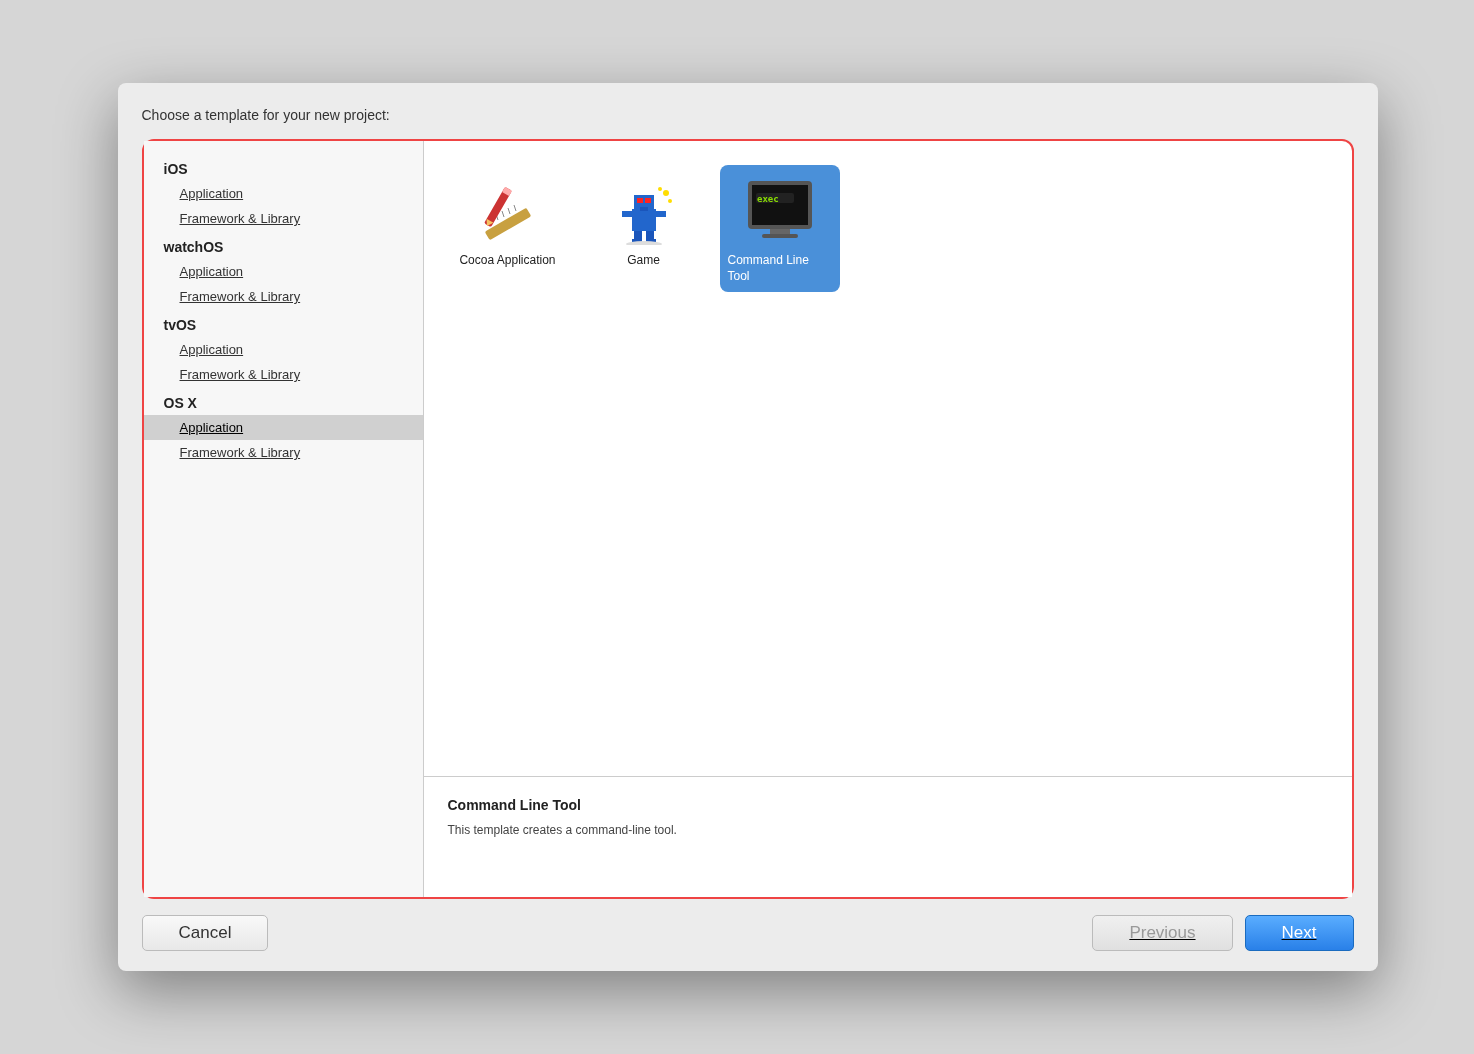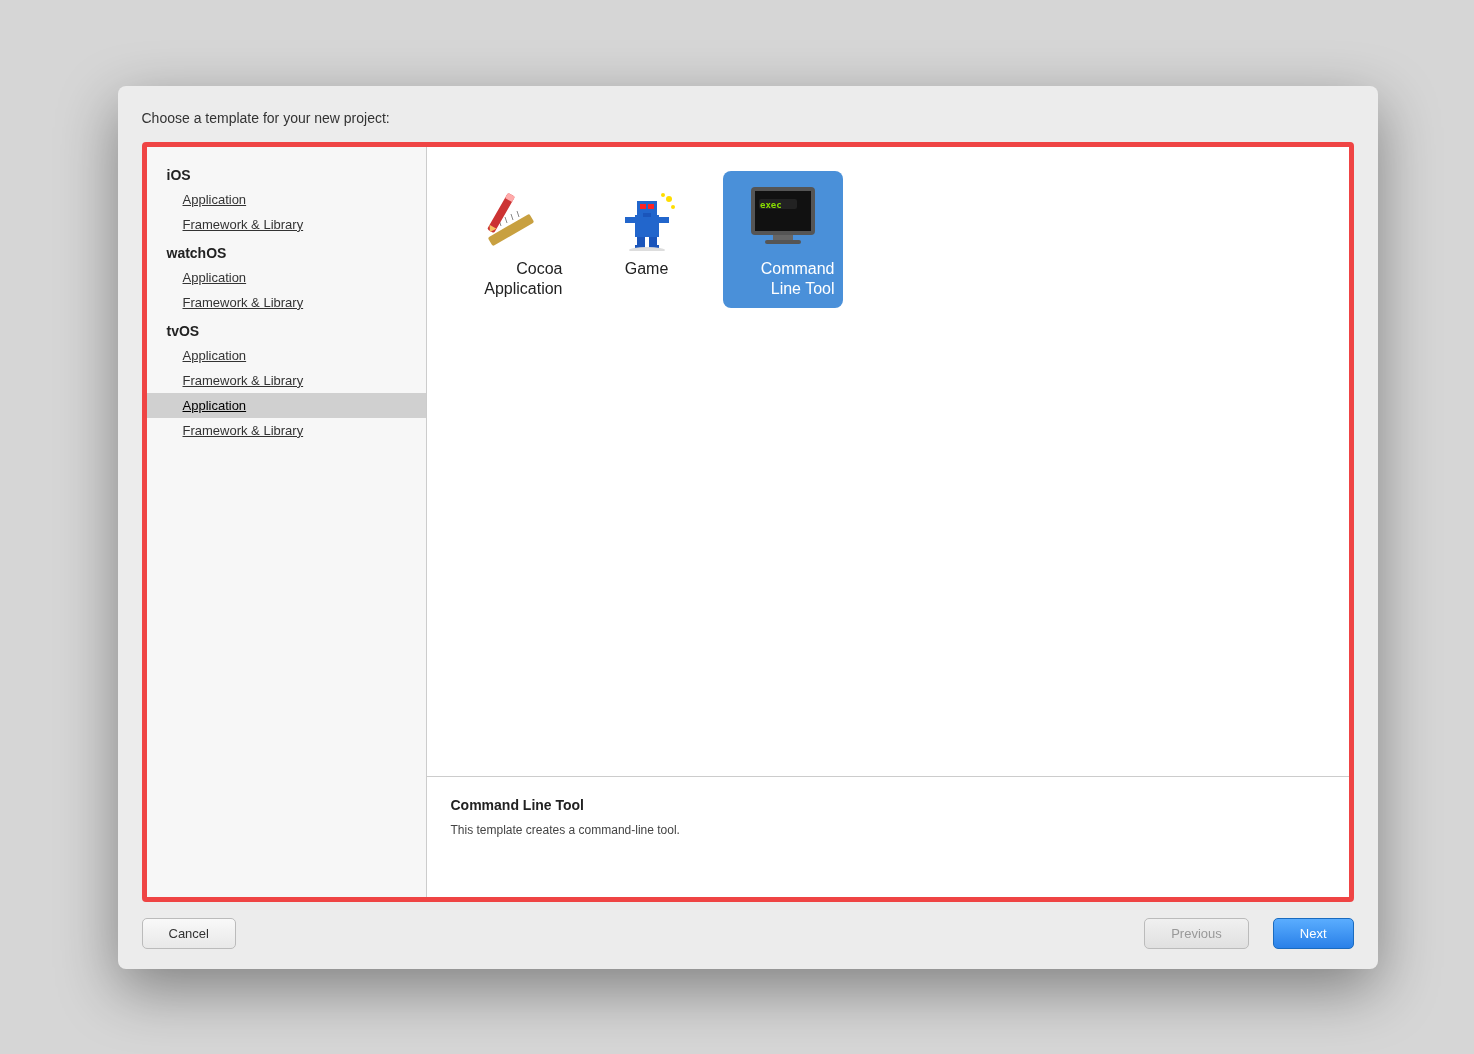--- a/index.html
+++ b/index.html
@@ -24,23 +24,23 @@
       margin-left: 21px;
     }
     .dialog-title {
       font-size: 14px;
       color: #333;
       margin-bottom: 16px;
       font-weight: 400;
     }
     .main-panel {
       display: flex;
-      border: 5px solid #ef4444;
+      border: 2px solid #ef4444;
       background: #fff;
-      border-radius: 4px;
+      border-radius: 12px;
       flex: 1;
       min-height: 760px;
     }
     .sidebar {
       width: 280px;
       border-right: 1px solid #ccc;
       background: #f7f7f7;
       flex-shrink: 0;
       padding: 12px 0;
     }
@@ -93,23 +93,23 @@
     }
     .template-icon {
       width: 72px;
       height: 72px;
       margin-bottom: 8px;
       display: flex;
       align-items: flex-end;
       justify-content: center;
     }
     .template-label {
-      font-size: 16px;
+      font-size: 12px;
       color: #222;
-      text-align: right;
+      text-align: left;
       line-height: 1.3;
     }
     .description-area {
       padding: 20px 24px;
       min-height: 120px;
       background: #fff;
     }
     .description-title {
       font-size: 14px;
       font-weight: 600;
@@ -121,22 +121,22 @@
       color: #444;
       line-height: 1.5;
     }
     .footer {
       display: flex;
       justify-content: space-between;
       align-items: center;
       margin-top: 16px;
     }
     .btn {
-      padding: 7px 26px;
-      font-size: 13px;
+      padding: 7px 36px;
+      font-size: 17px;
       border-radius: 5px;
       border: 1px solid #bbb;
       cursor: pointer;
       background: linear-gradient(to bottom, #f9f9f9, #e8e8e8);
       color: #333;
       font-family: inherit;
     }
     .btn-primary {
       background: linear-gradient(to bottom, #5aadff, #2980e8);
       color: #fff;
@@ -162,20 +162,21 @@
       <div class="sidebar-item">Framework &amp; Library</div>
 
       <div class="sidebar-category">watchOS</div>
       <div class="sidebar-item">Application</div>
       <div class="sidebar-item">Framework &amp; Library</div>
 
       <div class="sidebar-category">tvOS</div>
       <div class="sidebar-item">Application</div>
       <div class="sidebar-item">Framework &amp; Library</div>
 
+      <div class="sidebar-category">OS X</div>
       <div class="sidebar-item selected">Application</div>
       <div class="sidebar-item">Framework &amp; Library</div>
 
     </div>
 
     <div class="content-area">
       <div class="templates-grid">
 
         <div class="template-item">
           <div class="template-icon">
@@ -253,18 +254,18 @@
 
       <div class="description-area">
         <div class="description-title">Command Line Tool</div>
         <div class="description-text">This template creates a command-line tool.</div>
       </div>
     </div>
   </div>
 
   <div class="footer">
     <button class="btn">Cancel</button>
-    <div style="display:flex; gap: 24px;">
+    <div style="display:flex; gap: 12px; text-decoration: underline;">
       <button class="btn btn-disabled">Previous</button>
       <button class="btn btn-primary">Next</button>
     </div>
   </div>
 </div>
 
 </body></html>

